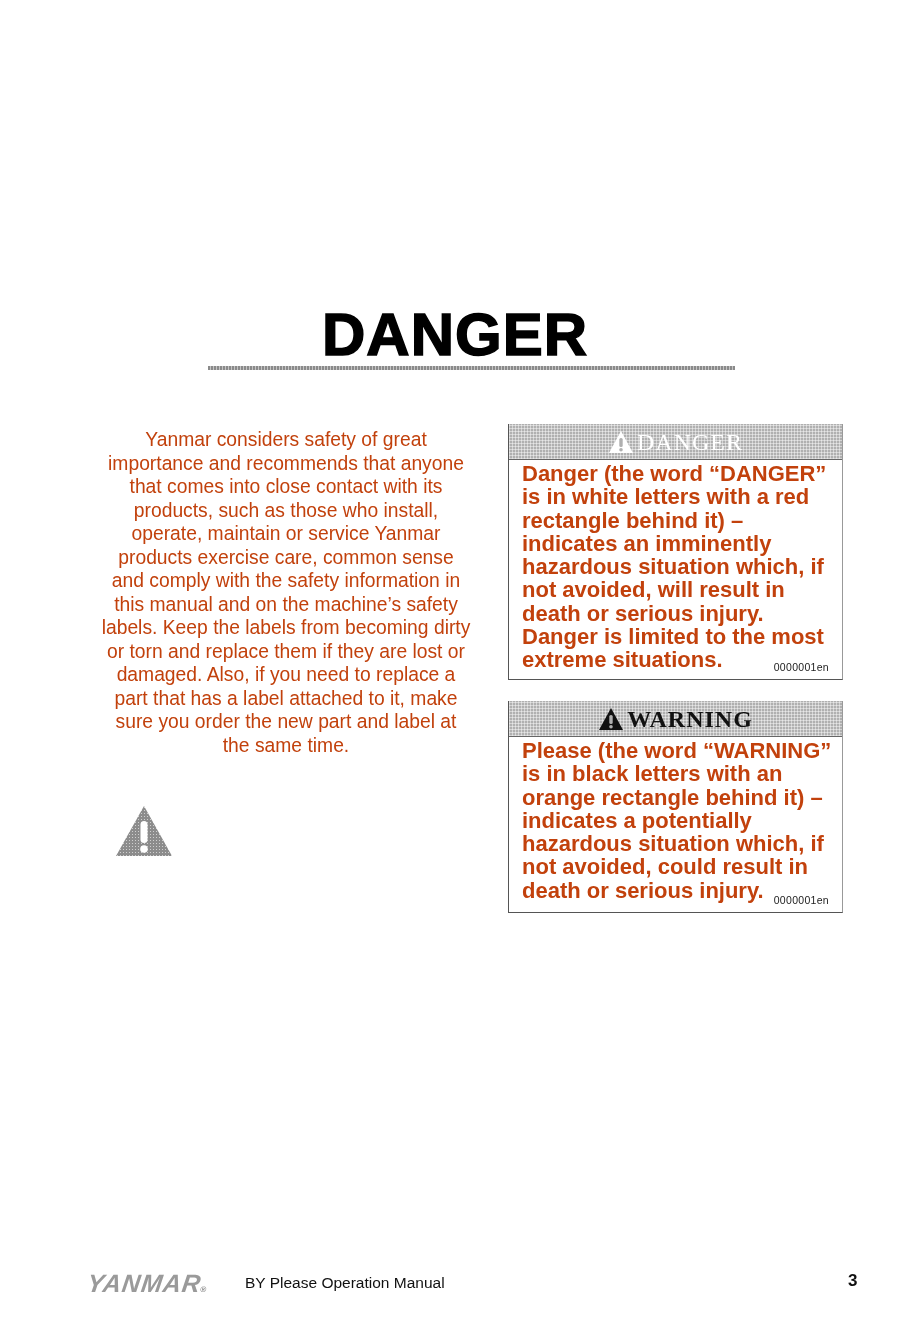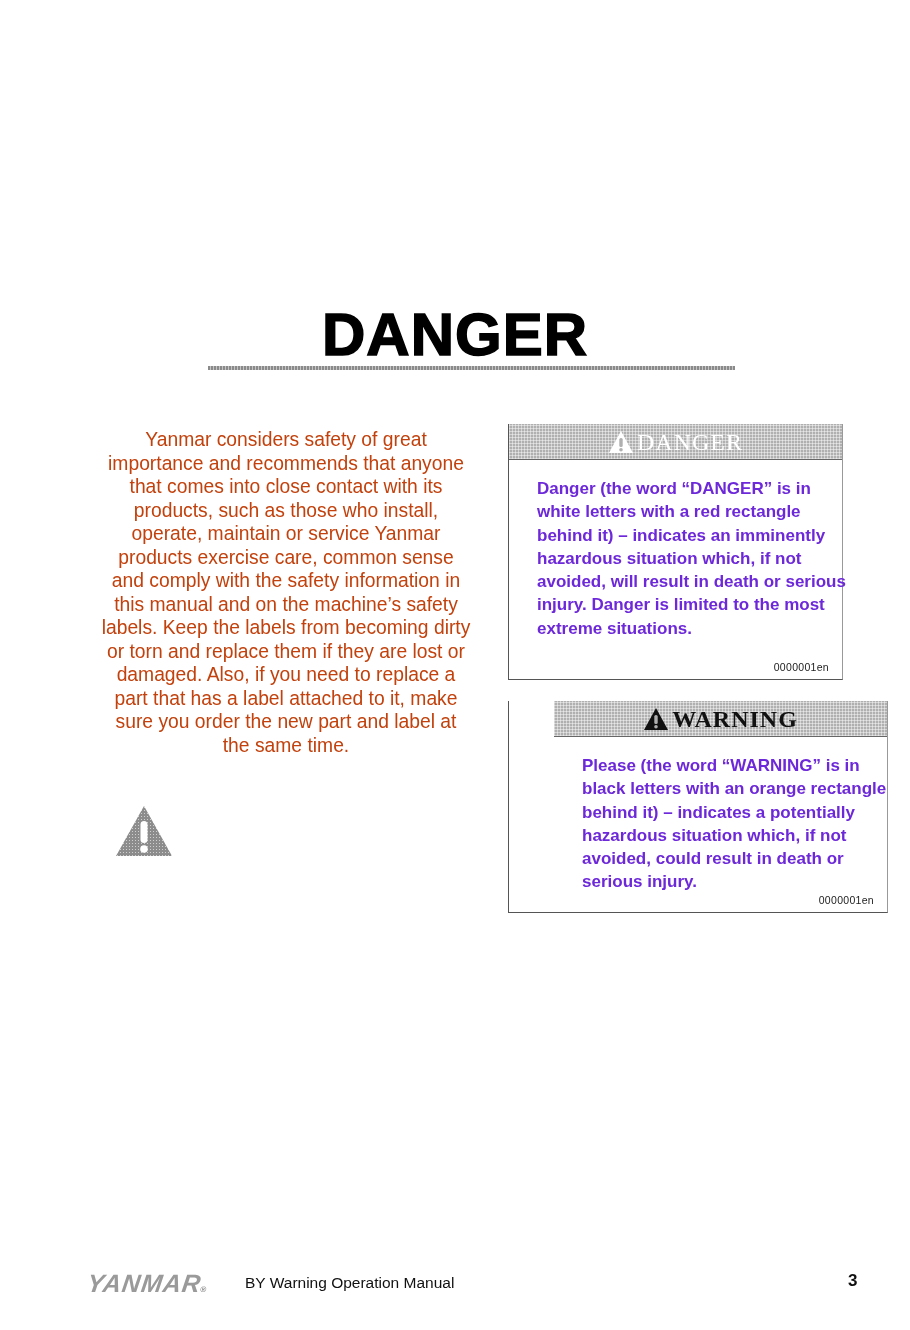--- a/index.html
+++ b/index.html
@@ -25,39 +25,39 @@
   .alert-icon { position: absolute; left: 6px; top: 40px; width: 60px; height: 54px; }
   .alert-text {
     position: absolute; left: 86px; top: 0; width: 250px;
     font-size: 16px; line-height: 21.5px; color: #111; margin: 0;
   }
   .sbox {
     position: absolute; left: 508px; width: 333px; background: #fff;
     border-left: 1.5px solid #555; border-right: 1.5px solid #999; border-bottom: 1.5px solid #555;
   }
   .sbox.danger { top: 424px; height: 255px; }
-  .sbox.warning { top: 701px; height: 211px; padding-left: 45px; }
+  .sbox.warning { top: 701px; height: 211px; }
   .sbox-head {
     height: 35px; border-bottom: 1.5px solid #666;
     background-color: #b0b0b0;
     background-image:
       repeating-linear-gradient(0deg, rgba(255,255,255,0.45) 0 1px, transparent 1px 3px),
       repeating-linear-gradient(90deg, rgba(255,255,255,0.45) 0 1px, transparent 1px 3px);
     display: flex; align-items: center; justify-content: center;
   }
   .sbox-head .hicon { width: 26px; height: 24px; margin-right: 3px; }
   .sbox-head .hlabel {
     font-family: Liberation Serif, serif; font-weight: 400; font-size: 24px;
     letter-spacing: 1px; line-height: 30px;
   }
   .danger .hlabel { color: #fff; }
   .warning .hlabel { color: #111; font-weight: 700; }
   .sbox-body {
-    padding: 2px 0 0 13px; font-weight: 700; font-size: 17px; line-height: 23.3px;
-    color: #6d28d9; margin: 15px; width: 315px;
+    padding: 2px 0 0 13px; font-weight: 700; font-size: 22px; line-height: 23.3px;
+    color: #c2410c; margin: 0; width: 315px;
   }
   .sbox-code {
     position: absolute; right: 13px; bottom: 6px; font-size: 10.5px; color: #222;
     letter-spacing: 0.3px;
     text-align: center;
   }
   .footer-logo {
     position: absolute; left: 87px; top: 1268px; font-family: "Liberation Sans", sans-serif;
     font-weight: 900; font-style: italic; font-size: 25px; letter-spacing: 1px; color: #9a9a9a;
     transform: skewX(-8deg); line-height: 30px;
@@ -112,14 +112,14 @@
       <rect x="11.3" y="8" width="3.4" height="9" rx="1.6" fill="#b0b0b0"></rect>
       <circle cx="13" cy="19.8" r="1.8" fill="#b0b0b0"></circle>
     </svg>
     <span class="hlabel">WARNING</span>
   </div>
   <p class="sbox-body">Please (the word “WARNING” is in black letters with an orange rectangle behind it) – indicates a potentially hazardous situation which, if not avoided, could result in death or serious injury.</p>
   <span class="sbox-code">0000001en</span>
 </div>
 
 <div class="footer-logo"><span>YANMAR</span><span class="reg">®</span></div>
-<div class="footer-title">BY Warning Operation Manual</div>
+<div class="footer-title">BY Please Operation Manual</div>
 <div class="page-num">3</div>
 
 </body></html>

